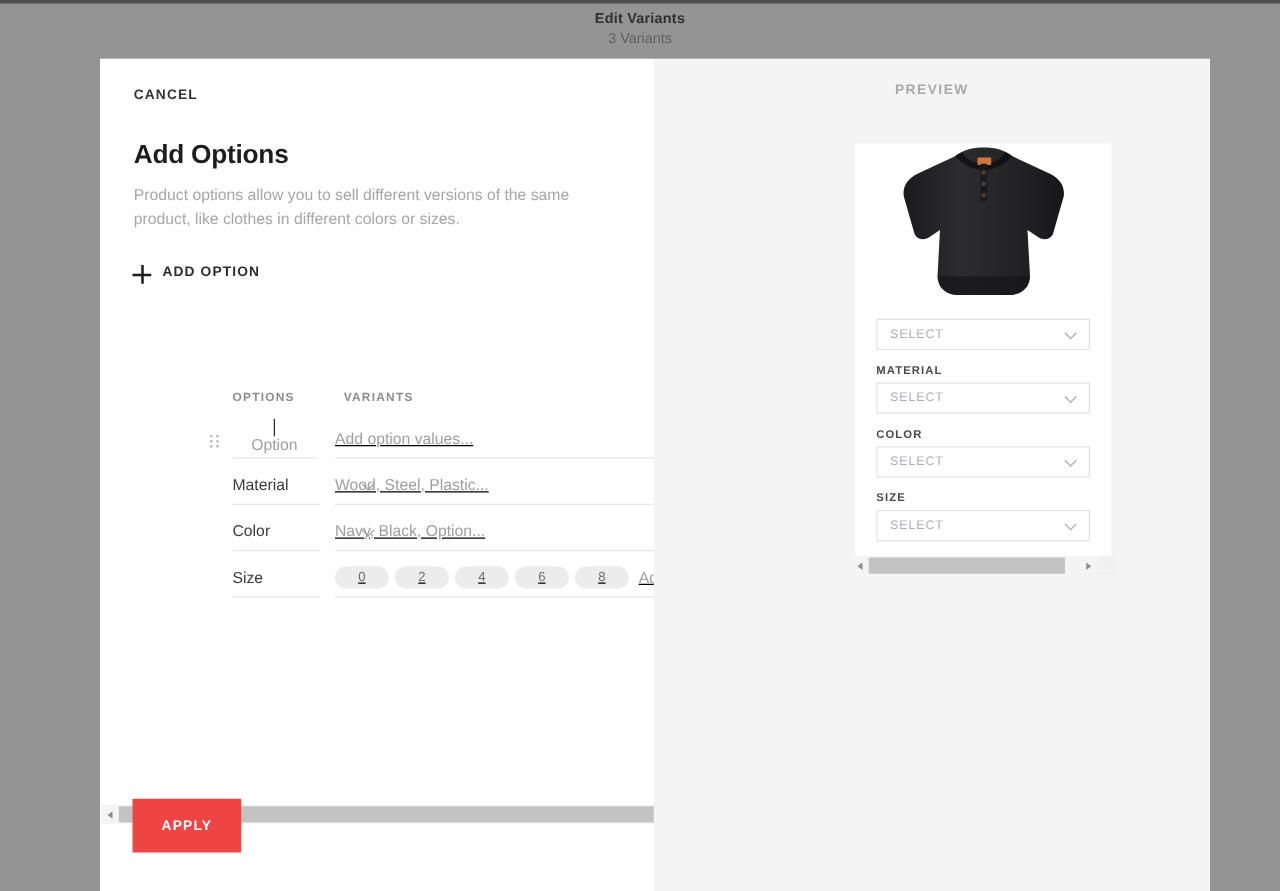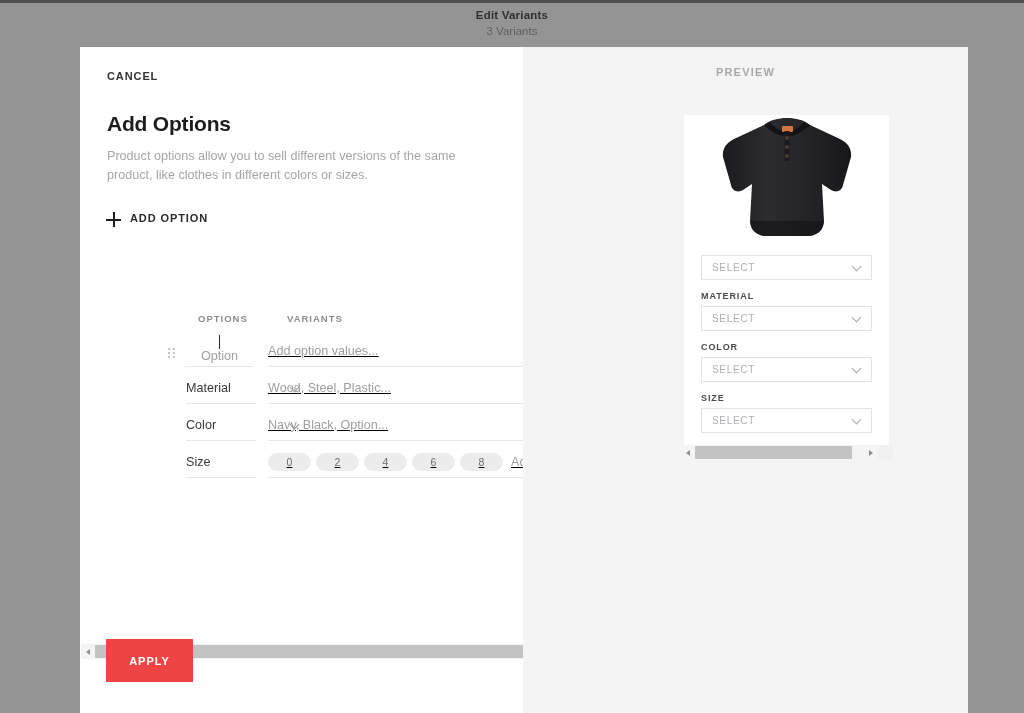--- a/index.html
+++ b/index.html
@@ -142,21 +142,20 @@
     width: 415px;
     height: 340px;
   }
   .col-head {
     position: absolute;
     top: 8px;
     font-size: 9.5px;
     font-weight: bold;
     letter-spacing: 1px;
     color: #8d8d8d;
-    margin-left: 12px;
   }
   .col-head.options { left: 106px; }
   .col-head.variants { left: 195px; }
   .rows {
     position: absolute;
     top: 30px;
     left: 0;
     width: 415px;
   }
   .opt-row {

